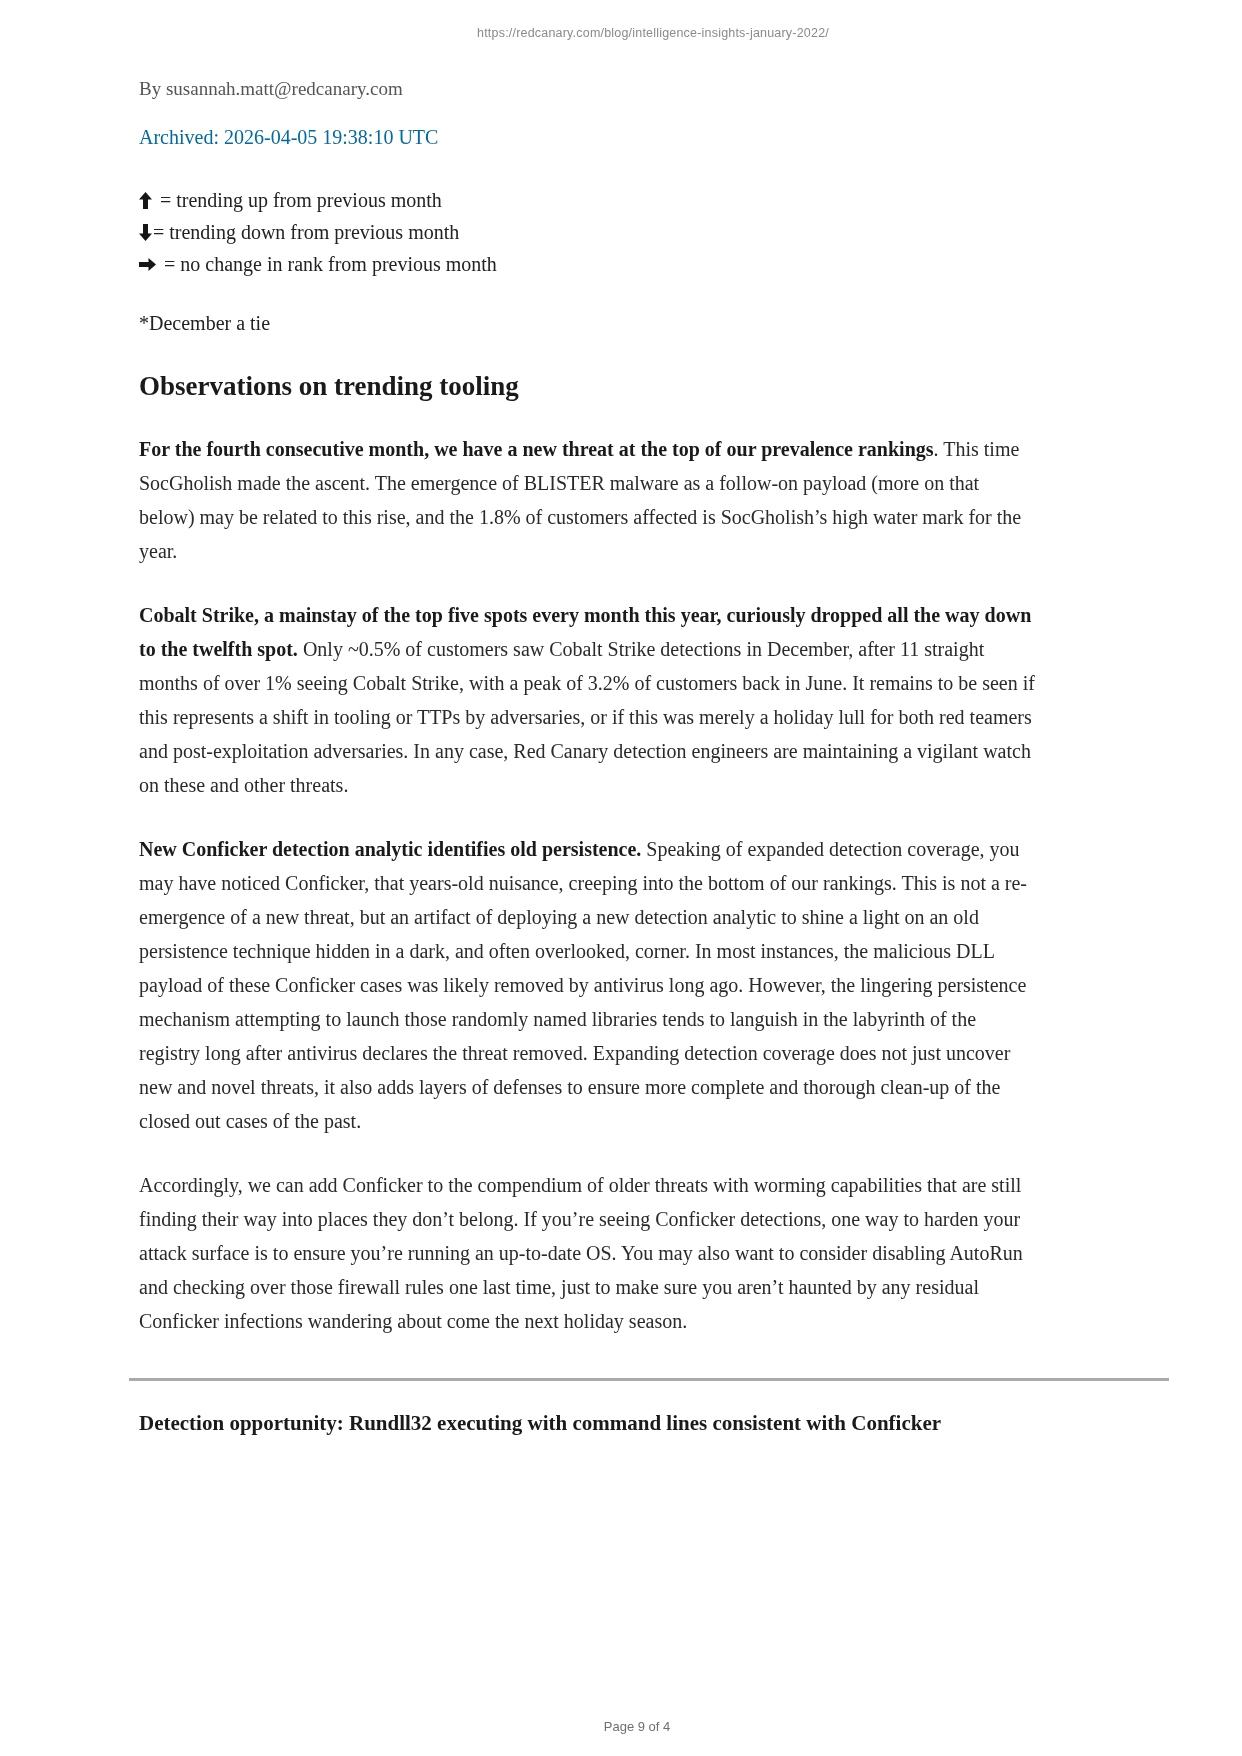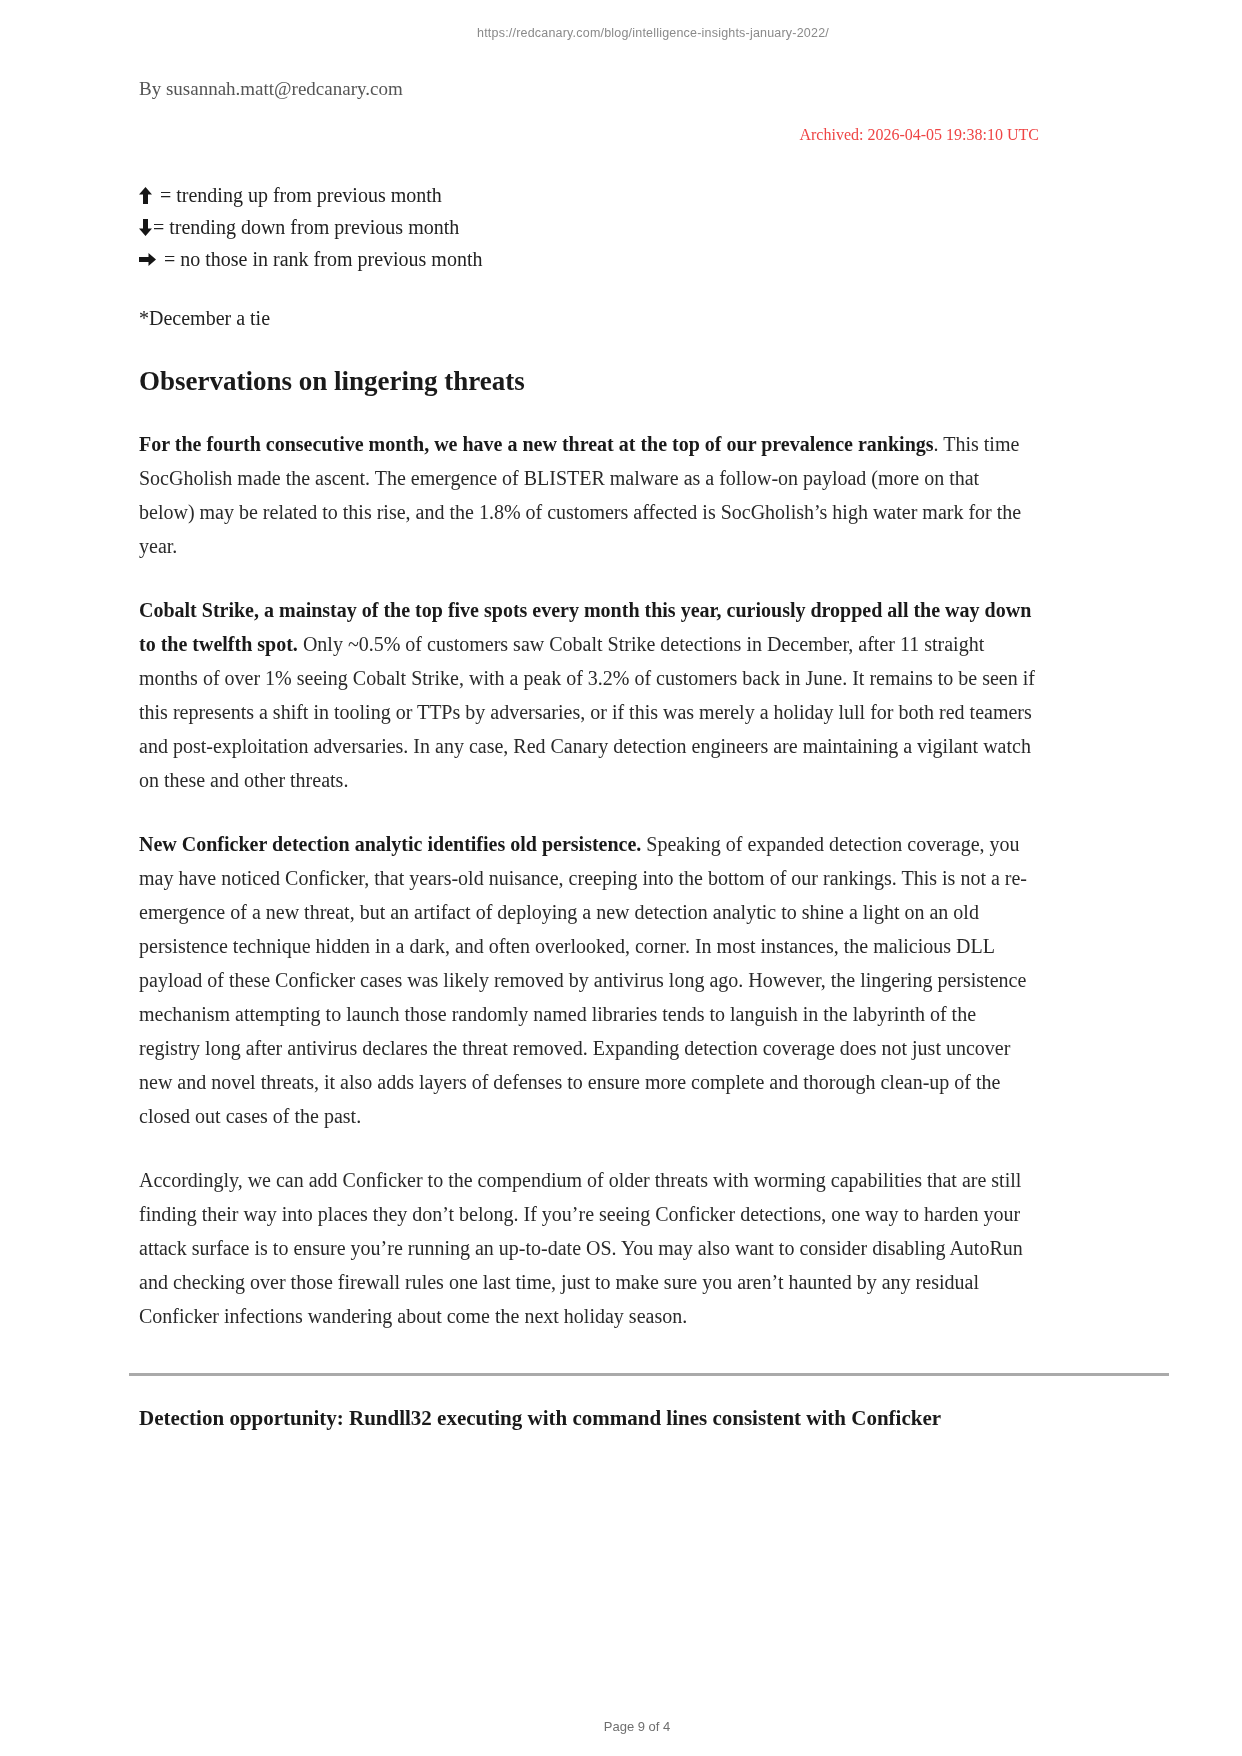--- a/index.html
+++ b/index.html
@@ -32,23 +32,22 @@
     color: #1a1a1a;
     line-height: 1.2;
   }
   .byline {
     margin: 38px 0 0 0;
     font-size: 19px;
     color: #555555;
   }
   .archived {
     margin: 26px 0 0 0;
-    font-size: 16px;
-    color: #ef4444;
-    text-align: right;
+    font-size: 20px;
+    color: #0369a1;
   }
   .legend { margin-top: 35px; }
   .legend-row {
     display: flex;
     align-items: center;
     height: 32px;
     font-size: 20px;
     color: #222222;
   }
   .legend-row .icon { display: inline-flex; align-items: center; }
@@ -130,27 +129,27 @@
             </svg>
         </span>
         <span>= trending down from previous month</span>
       </div>
       <div class="legend-row gap-wide">
         <span class="icon">
           <svg width="17" height="13" viewBox="0 0 17 13">
               <path class="arrow-fill" d="M17 6.5 L9.5 13 L9.5 9 L0 9 L0 4 L9.5 4 L9.5 0 Z"></path>
             </svg>
         </span>
-        <span>= no those in rank from previous month</span>
+        <span>= no change in rank from previous month</span>
       </div>
     </div>
 
     <p class="tie-note">*December a tie</p>
 
-    <h2 class="section">Observations on lingering threats</h2>
+    <h2 class="section">Observations on trending tooling</h2>
 
     <p class="body-p"><b>For the fourth consecutive month, we have a new threat at the top of our prevalence rankings</b><span>. This time SocGholish made the ascent. The emergence of BLISTER malware as a follow-on payload (more on that below) may be related to this rise, and the 1.8% of customers affected is SocGholish’s high water mark for the year.</span></p>
 
     <p class="body-p"><b>Cobalt Strike, a mainstay of the top five spots every month this year, curiously dropped all the way down to the twelfth spot.</b><span> Only ~0.5% of customers saw Cobalt Strike detections in December, after 11 straight months of over 1% seeing Cobalt Strike, with a peak of 3.2% of customers back in June. It remains to be seen if this represents a shift in tooling or TTPs by adversaries, or if this was merely a holiday lull for both red teamers and post-exploitation adversaries. In any case, Red Canary detection engineers are maintaining a vigilant watch on these and other threats.</span></p>
 
     <p class="body-p"><b>New Conficker detection analytic identifies old persistence.</b><span> Speaking of expanded detection coverage, you may have noticed Conficker, that years-old nuisance, creeping into the bottom of our rankings. This is not a re-emergence of a new threat, but an artifact of deploying a new detection analytic to shine a light on an old persistence technique hidden in a dark, and often overlooked, corner. In most instances, the malicious DLL payload of these Conficker cases was likely removed by antivirus long ago. However, the lingering persistence mechanism attempting to launch those randomly named libraries tends to languish in the labyrinth of the registry long after antivirus declares the threat removed. Expanding detection coverage does not just uncover new and novel threats, it also adds layers of defenses to ensure more complete and thorough clean-up of the closed out cases of the past.</span></p>
 
     <p class="body-p"><b></b><span>Accordingly, we can add Conficker to the compendium of older threats with worming capabilities that are still finding their way into places they don’t belong. If you’re seeing Conficker detections, one way to harden your attack surface is to ensure you’re running an up-to-date OS. You may also want to consider disabling AutoRun and checking over those firewall rules one last time, just to make sure you aren’t haunted by any residual Conficker infections wandering about come the next holiday season.</span></p>
 
   </div>

